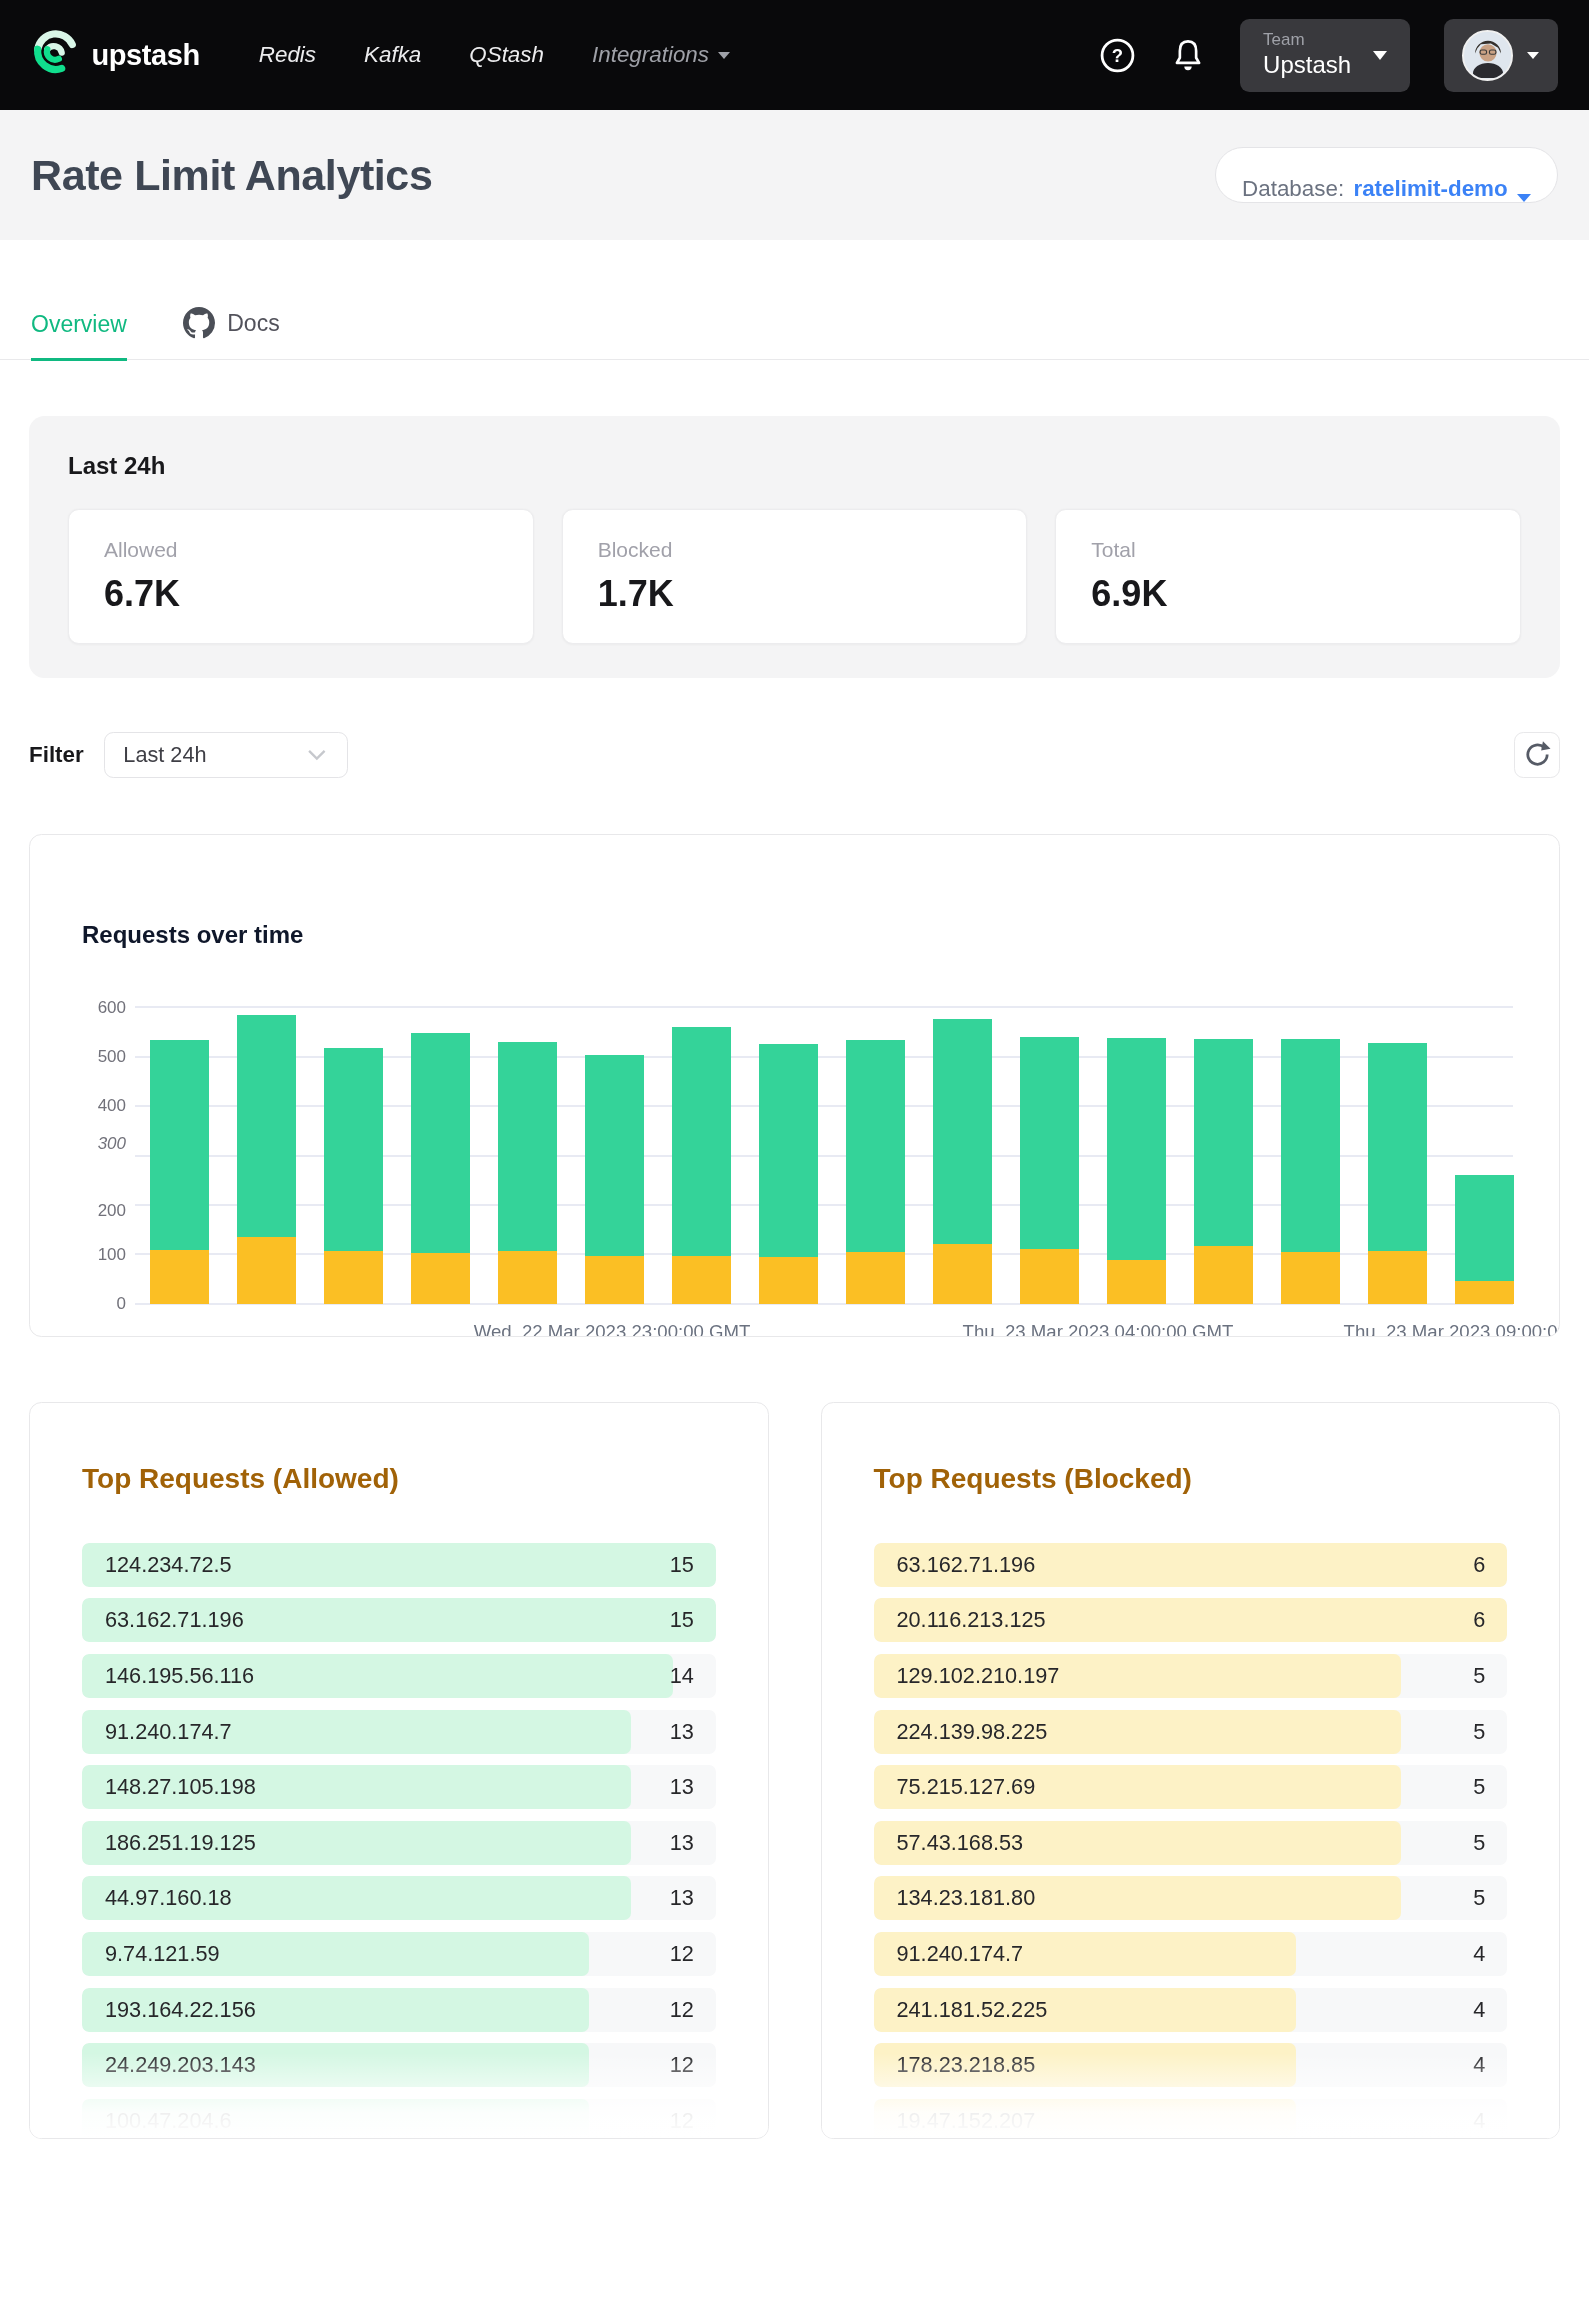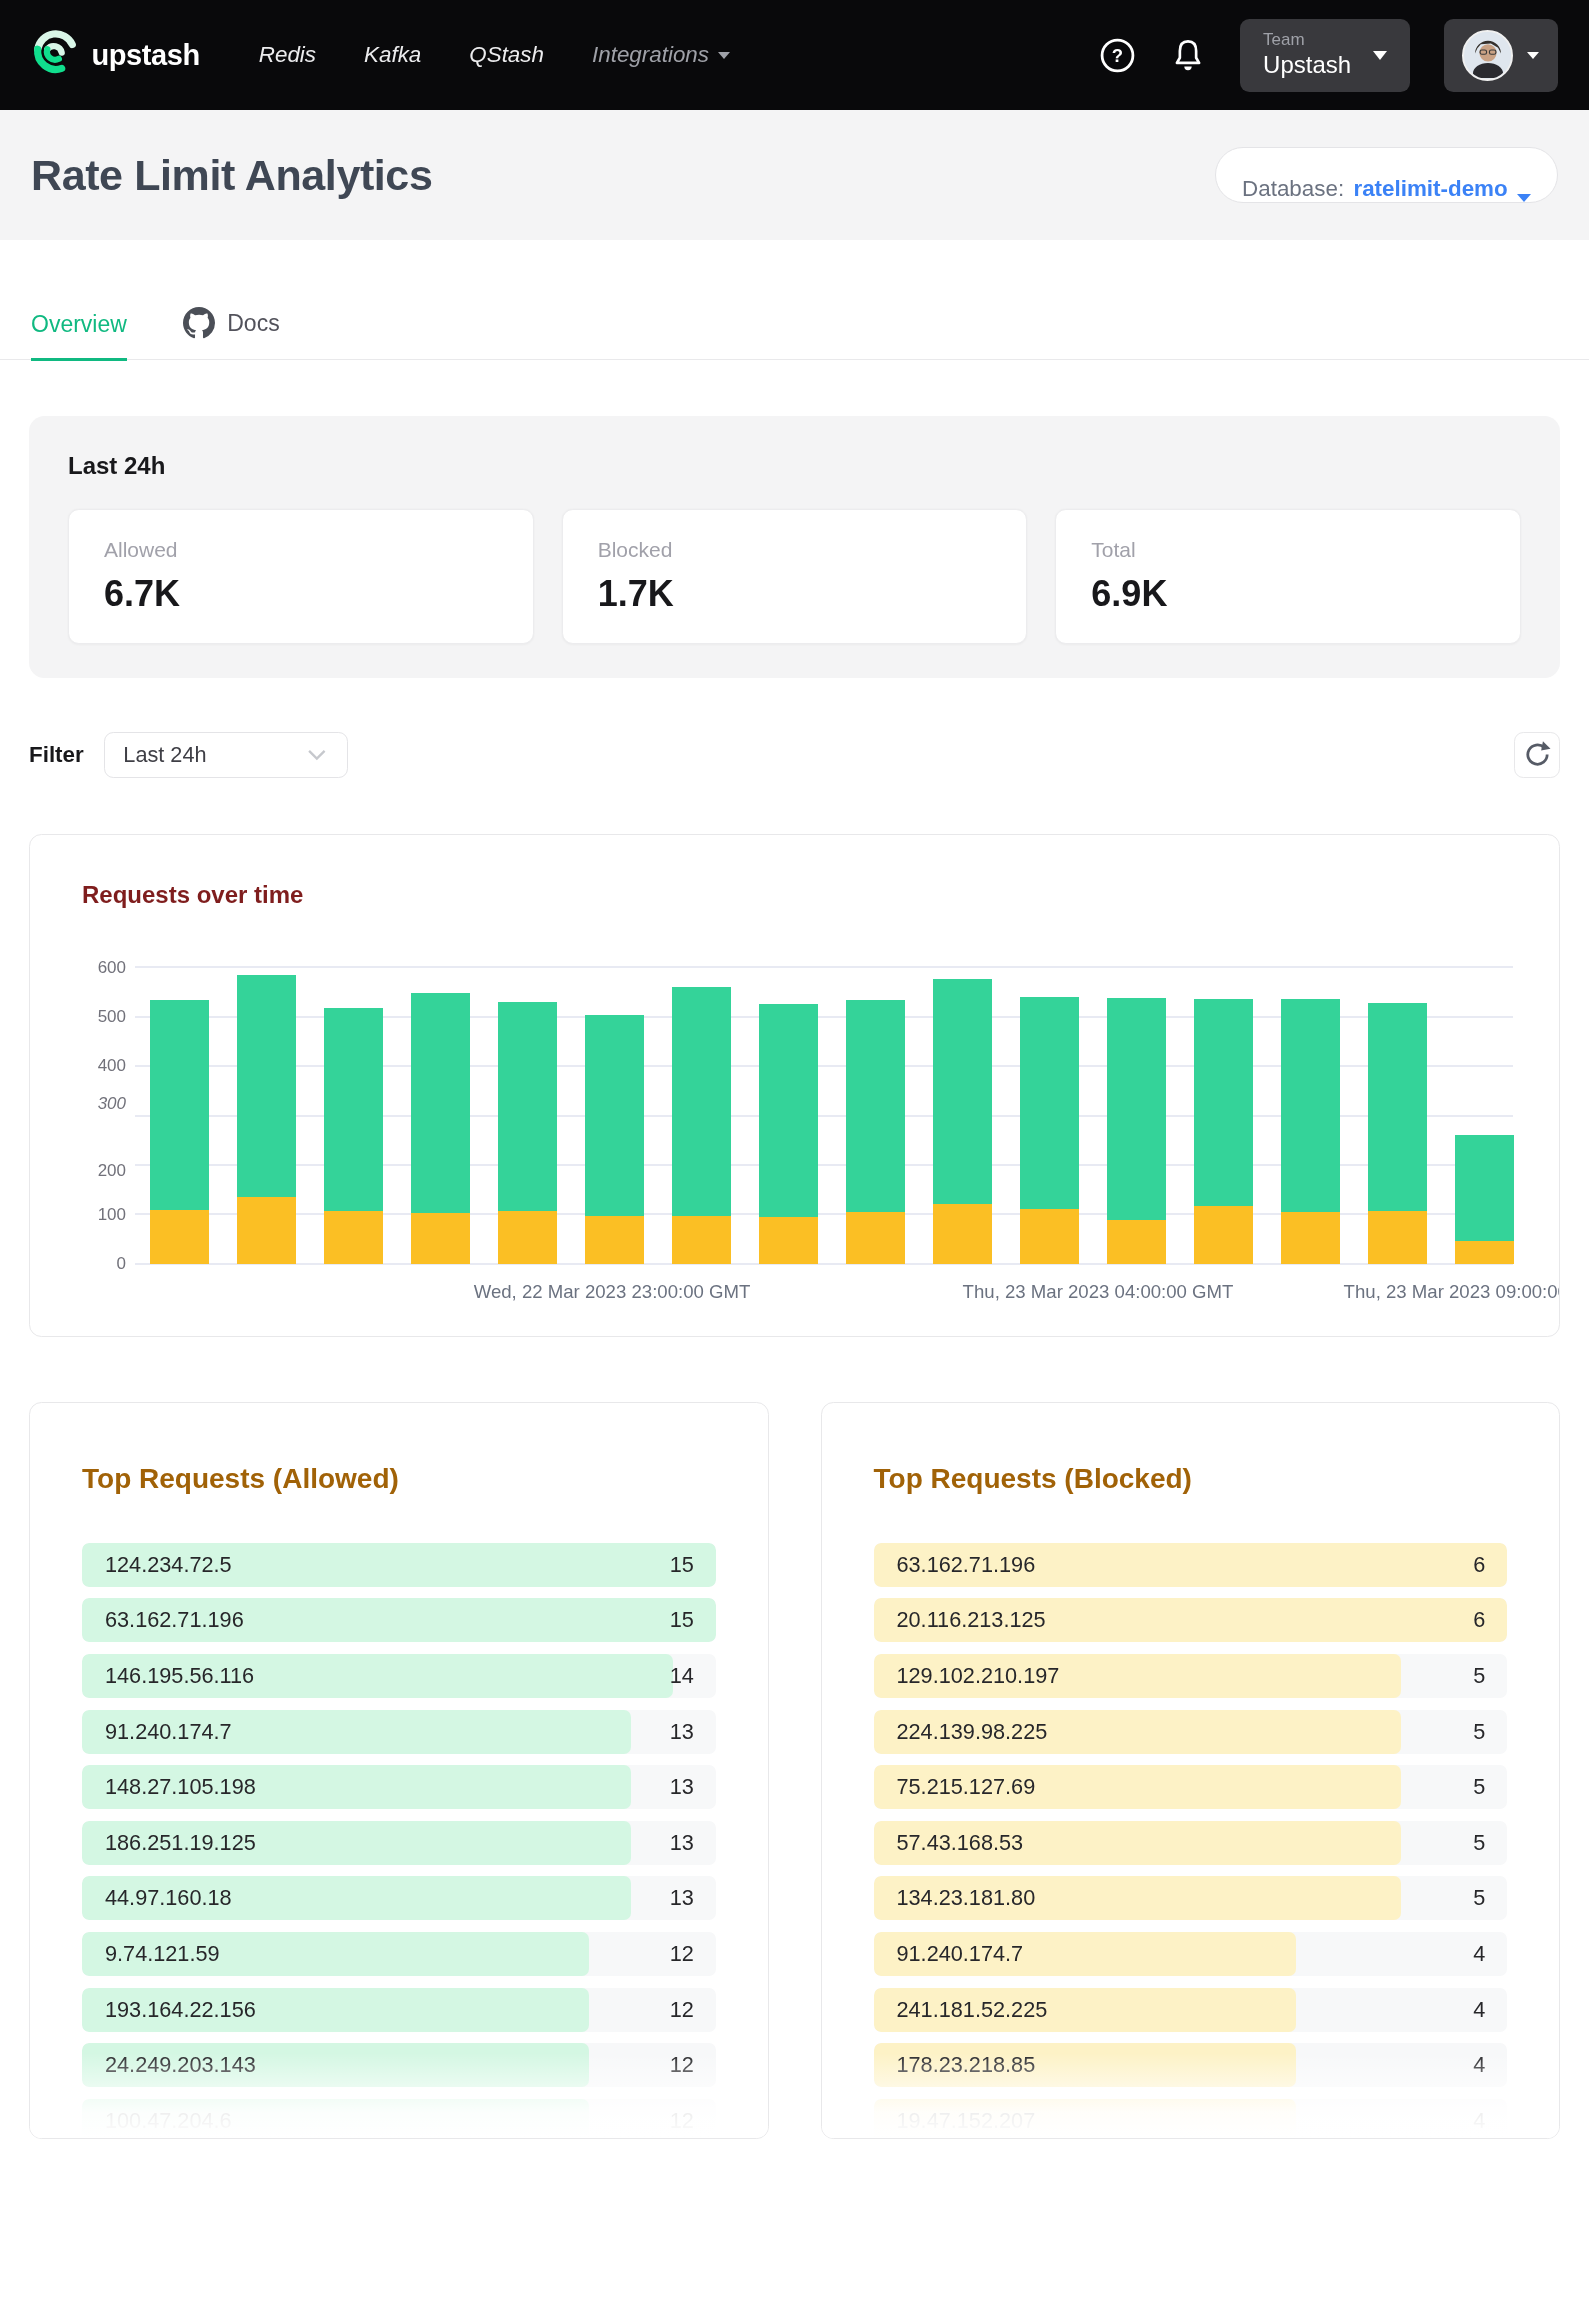--- a/index.html
+++ b/index.html
@@ -86,21 +86,21 @@
   .refresh-btn {
     margin-left:auto; width:46px; height:46px; background:#fff; border:1.5px solid #e8e8ea;
     border-radius:9.3px; display:flex; align-items:center; justify-content:center; cursor:pointer;
   }
 
   
   .chart-card {
     margin:56px 29px 0; background:#fff; border:0.8px solid #e8e8ea; border-radius:12.4px;
     padding:46px 46px 31px 52px; height:503px; overflow:hidden; position:relative;
   }
-  .chart-title { font-size:24px; font-weight:700; color:#7f1d1d; }
+  .chart-title { font-size:24px; font-weight:700; color:#0f172a;margin-top:40px; }
   .chart-body { display:flex; margin-top:59px; }
   .ylabels { width:44px; position:relative; height:296px; flex:none; }
   .ylabel { position:absolute; right:0; font-size:17px; color:#71717a; transform:translateY(50%); }
   .plot { flex:1; position:relative; height:296px; margin-left:9.3px; }
   .gridline { position:absolute; left:0; right:0; height:1.5px; background:#e8eaf3; }
   .bars { position:absolute; inset:0; display:flex; align-items:flex-end; gap:28px; padding-left:14.7px; }
   .bar { width:59px; flex:none; display:flex; flex-direction:column; justify-content:flex-end; }
   .seg-allowed { width:100%; }
   .seg-blocked { width:100%; }
   .xlabels { position:relative; height:36px; margin-top:12.4px; margin-left:53px; }

